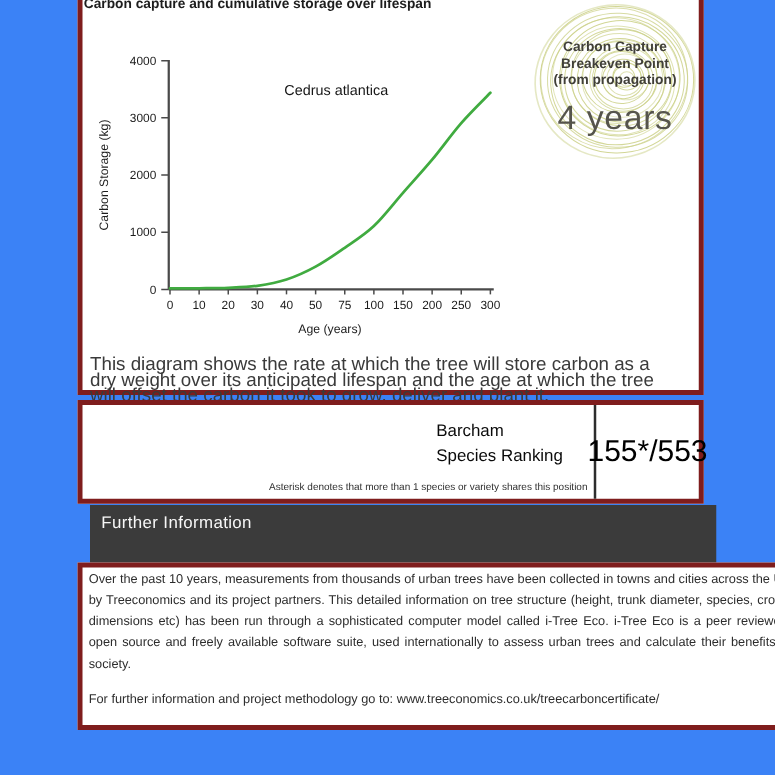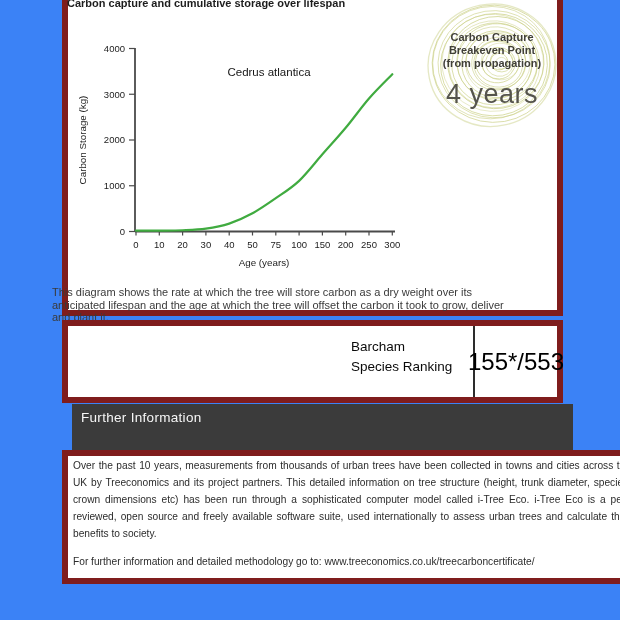--- a/index.html
+++ b/index.html
@@ -1,23 +1,23 @@
 <!DOCTYPE html>
 <html><head>
 <meta charset="utf-8">
 <style>
   html,body{margin:0;padding:0;background:#fff;}
   .page{position:relative;width:620px;height:620px;overflow:hidden;background:#3b82f6;
         font-family:"Liberation Sans", sans-serif;color:#2c2c2c;}
-  .panel{position:absolute;border:6px solid #7f1d1d;background:#fff;box-sizing:border-box;}
+  .panel{position:absolute;border:4px solid #7f1d1d;background:#fff;box-sizing:border-box;}
   .chart-panel{left:62px;top:-22px;width:501px;height:338px;}
   .doc-title{position:absolute;left:67px;top:-3px;font-size:11px;font-weight:bold;color:#1d1d1d;white-space:nowrap;}
   .chart-svg{position:absolute;left:62px;top:28px;}
   .badge-svg{position:absolute;left:424px;top:0px;}
-  .description{position:absolute;left:52px;top:286px;width:462px;font-size:11px;line-height:12.6px;color:#3a3a3a;}
+  .description{position:absolute;left:72px;top:286px;width:462px;font-size:15px;line-height:12.6px;color:#3a3a3a;}
   .ranking{left:62px;top:320px;width:501px;height:83px;display:flex;}
   .rank-left{position:relative;flex:1;}
   .rank-title{position:absolute;left:283px;top:11px;font-size:13.5px;line-height:1.5;white-space:pre-line;color:#0a0a0a;}
   .rank-note{position:absolute;right:5px;bottom:5px;font-size:8px;color:#303030;}
   .rank-value{width:82px;border-left:2px solid #2d2d2d;display:flex;align-items:center;justify-content:center;
               font-size:24px;color:#000;}
   .fi-header{position:absolute;left:72px;top:404px;width:501px;height:60px;background:#3b3b3b;box-sizing:border-box;}
   .fi-header span{display:block;padding:6px 0 0 9px;font-size:13.5px;color:#f7f7f7;letter-spacing:.3px;}
   .fi-panel{left:62px;top:450px;width:581px;height:134px;padding:2px 6px 12px 5px;}
   .fi-paragraph{font-size:10.2px;line-height:16.9px;text-align:justify;color:#2c2c2c;}
@@ -107,26 +107,27 @@
     <text x="68" y="67" text-anchor="middle" font-size="11" font-weight="bold" fill="#403f38">(from propagation)</text>
     <text x="68" y="103" text-anchor="middle" font-size="27" fill="#55544c" letter-spacing="0.5">4 years</text>
   </svg>
 
   <div class="description">This diagram shows the rate at which the tree will store carbon as a dry weight over its anticipated lifespan and the age at which the tree will offset the carbon it took to grow, deliver and plant it.</div>
 
   <div class="panel ranking">
     <div class="rank-left">
       <div class="rank-title">Barcham
 Species Ranking</div>
+      <div class="rank-note">Asterisk denotes that more than 1 species or variety shares this position</div>
     </div>
     <div class="rank-value">155*/553</div>
   </div>
 
   <div class="fi-header">
     <span>Further Information</span>
   </div>
 
   <div class="panel fi-panel">
     <div class="fi-paragraph">Over the past 10 years, measurements from thousands of urban trees have been collected in towns and cities across the UK by Treeconomics and its project partners. This detailed information on tree structure (height, trunk diameter, species, crown dimensions etc) has been run through a sophisticated computer model called i-Tree Eco. i-Tree Eco is a peer reviewed, open source and freely available software suite, used internationally to assess urban trees and calculate their benefits to society.</div>
-    <div class="fi-link-line"><span>For further information and detailed methodology go to: </span><span class="url">www.treeconomics.co.uk/treecarboncertificate/</span></div>
+    <div class="fi-link-line"><span>For further information and project methodology go to: </span><span class="url">www.treeconomics.co.uk/treecarboncertificate/</span></div>
   </div>
 
 </div>
 
 </body></html>

